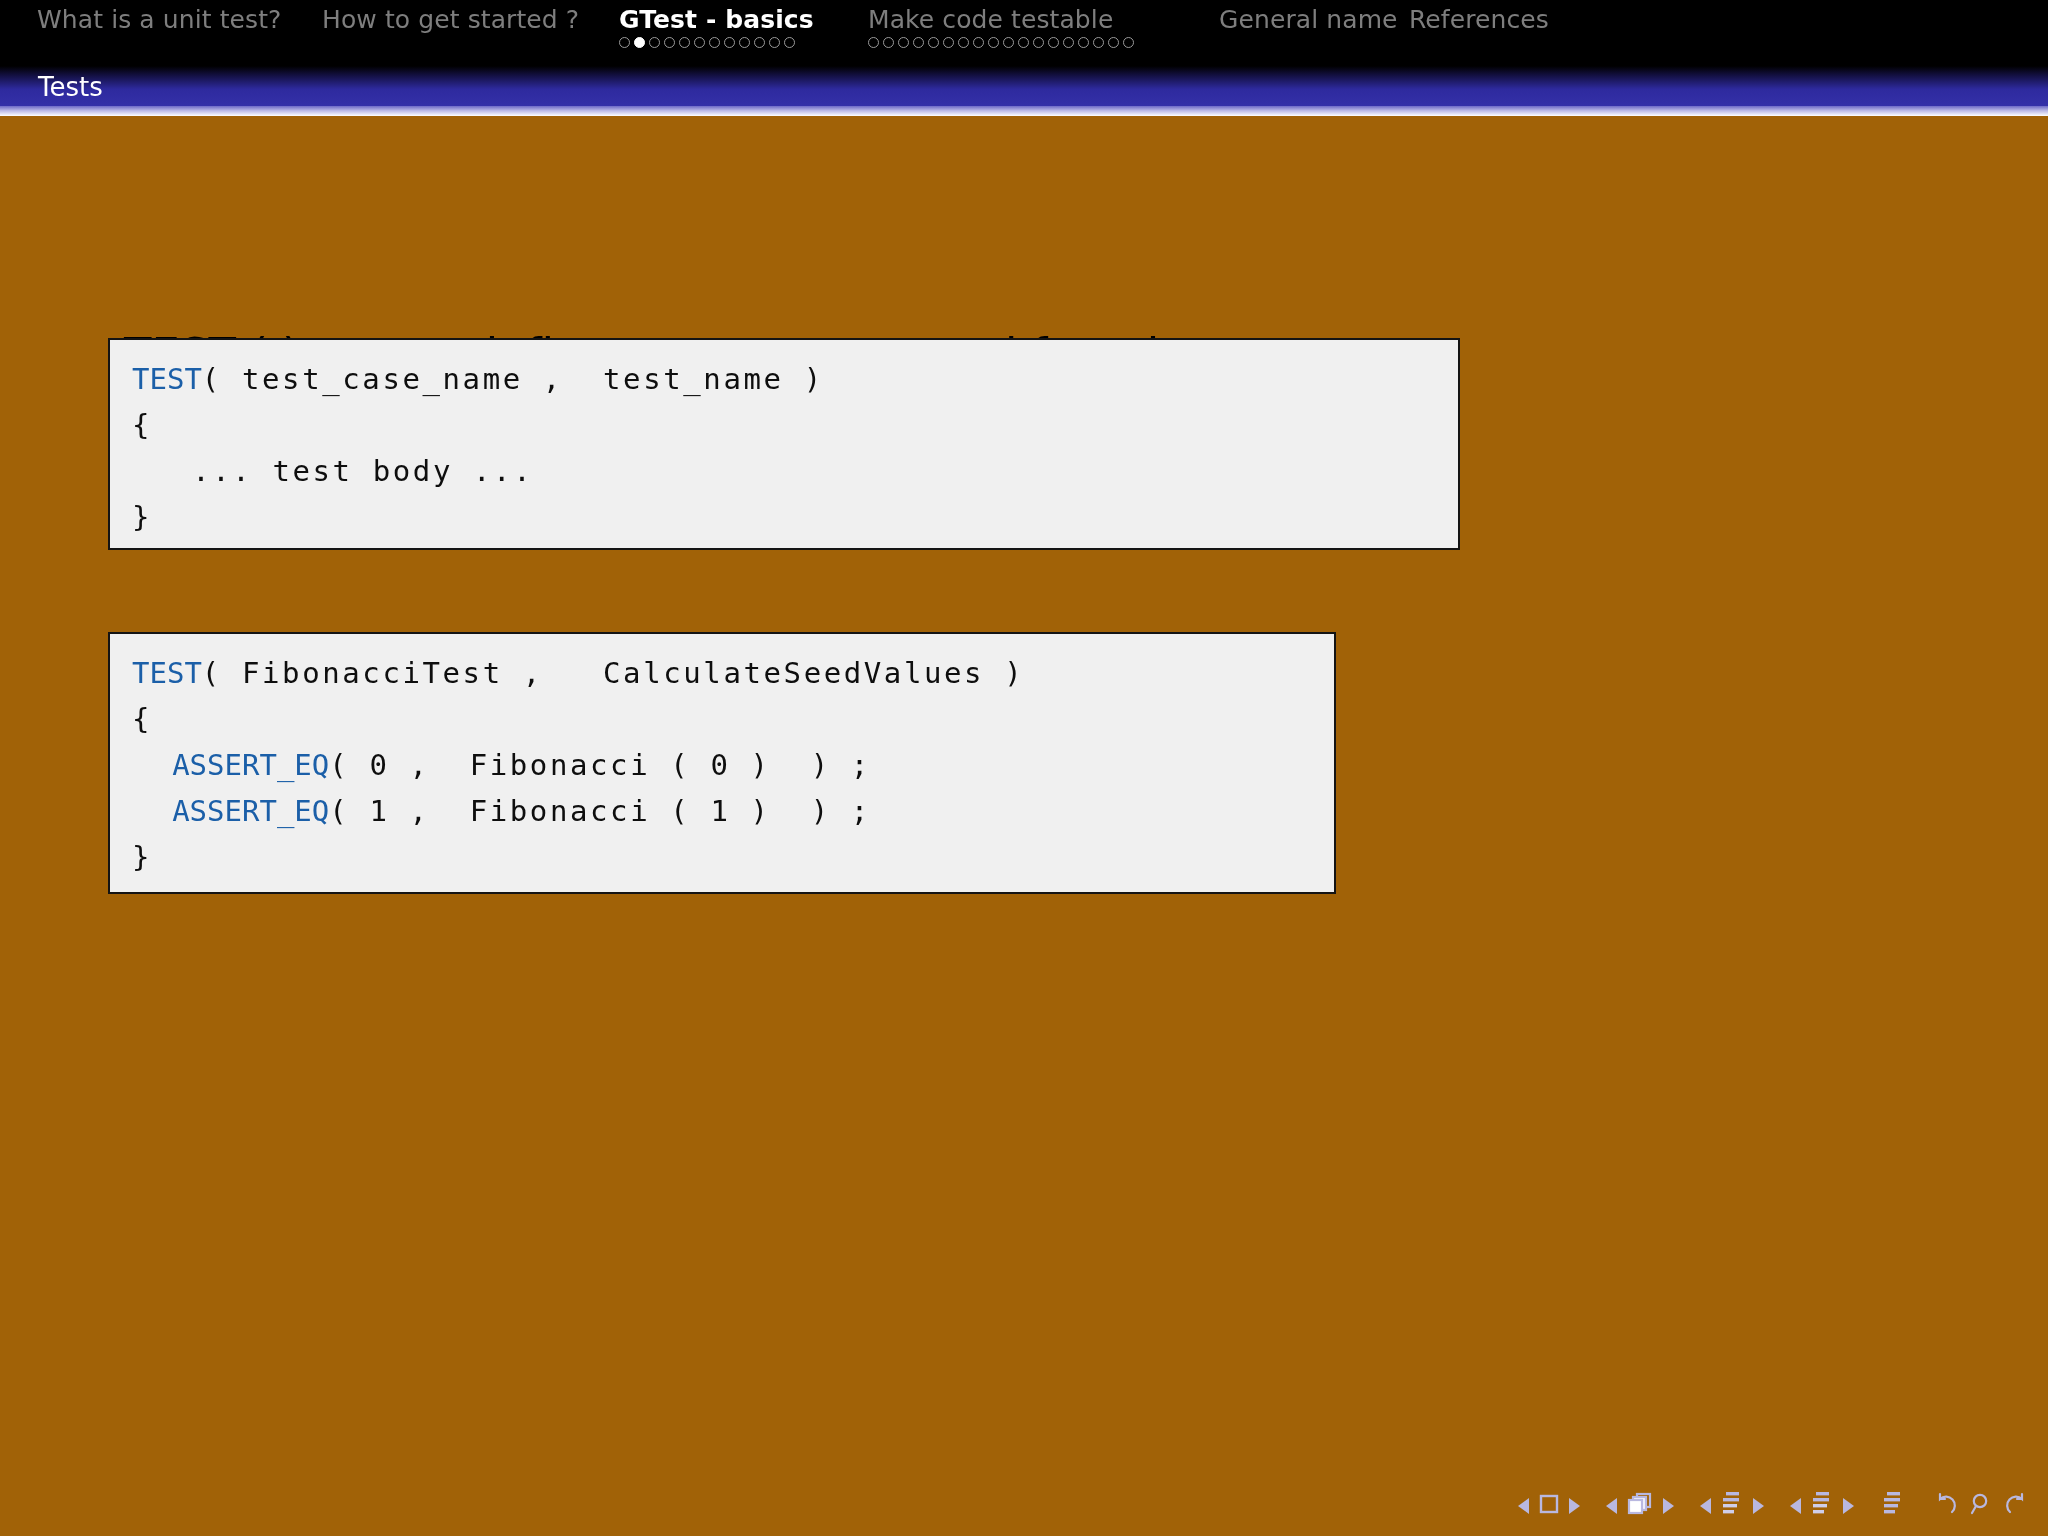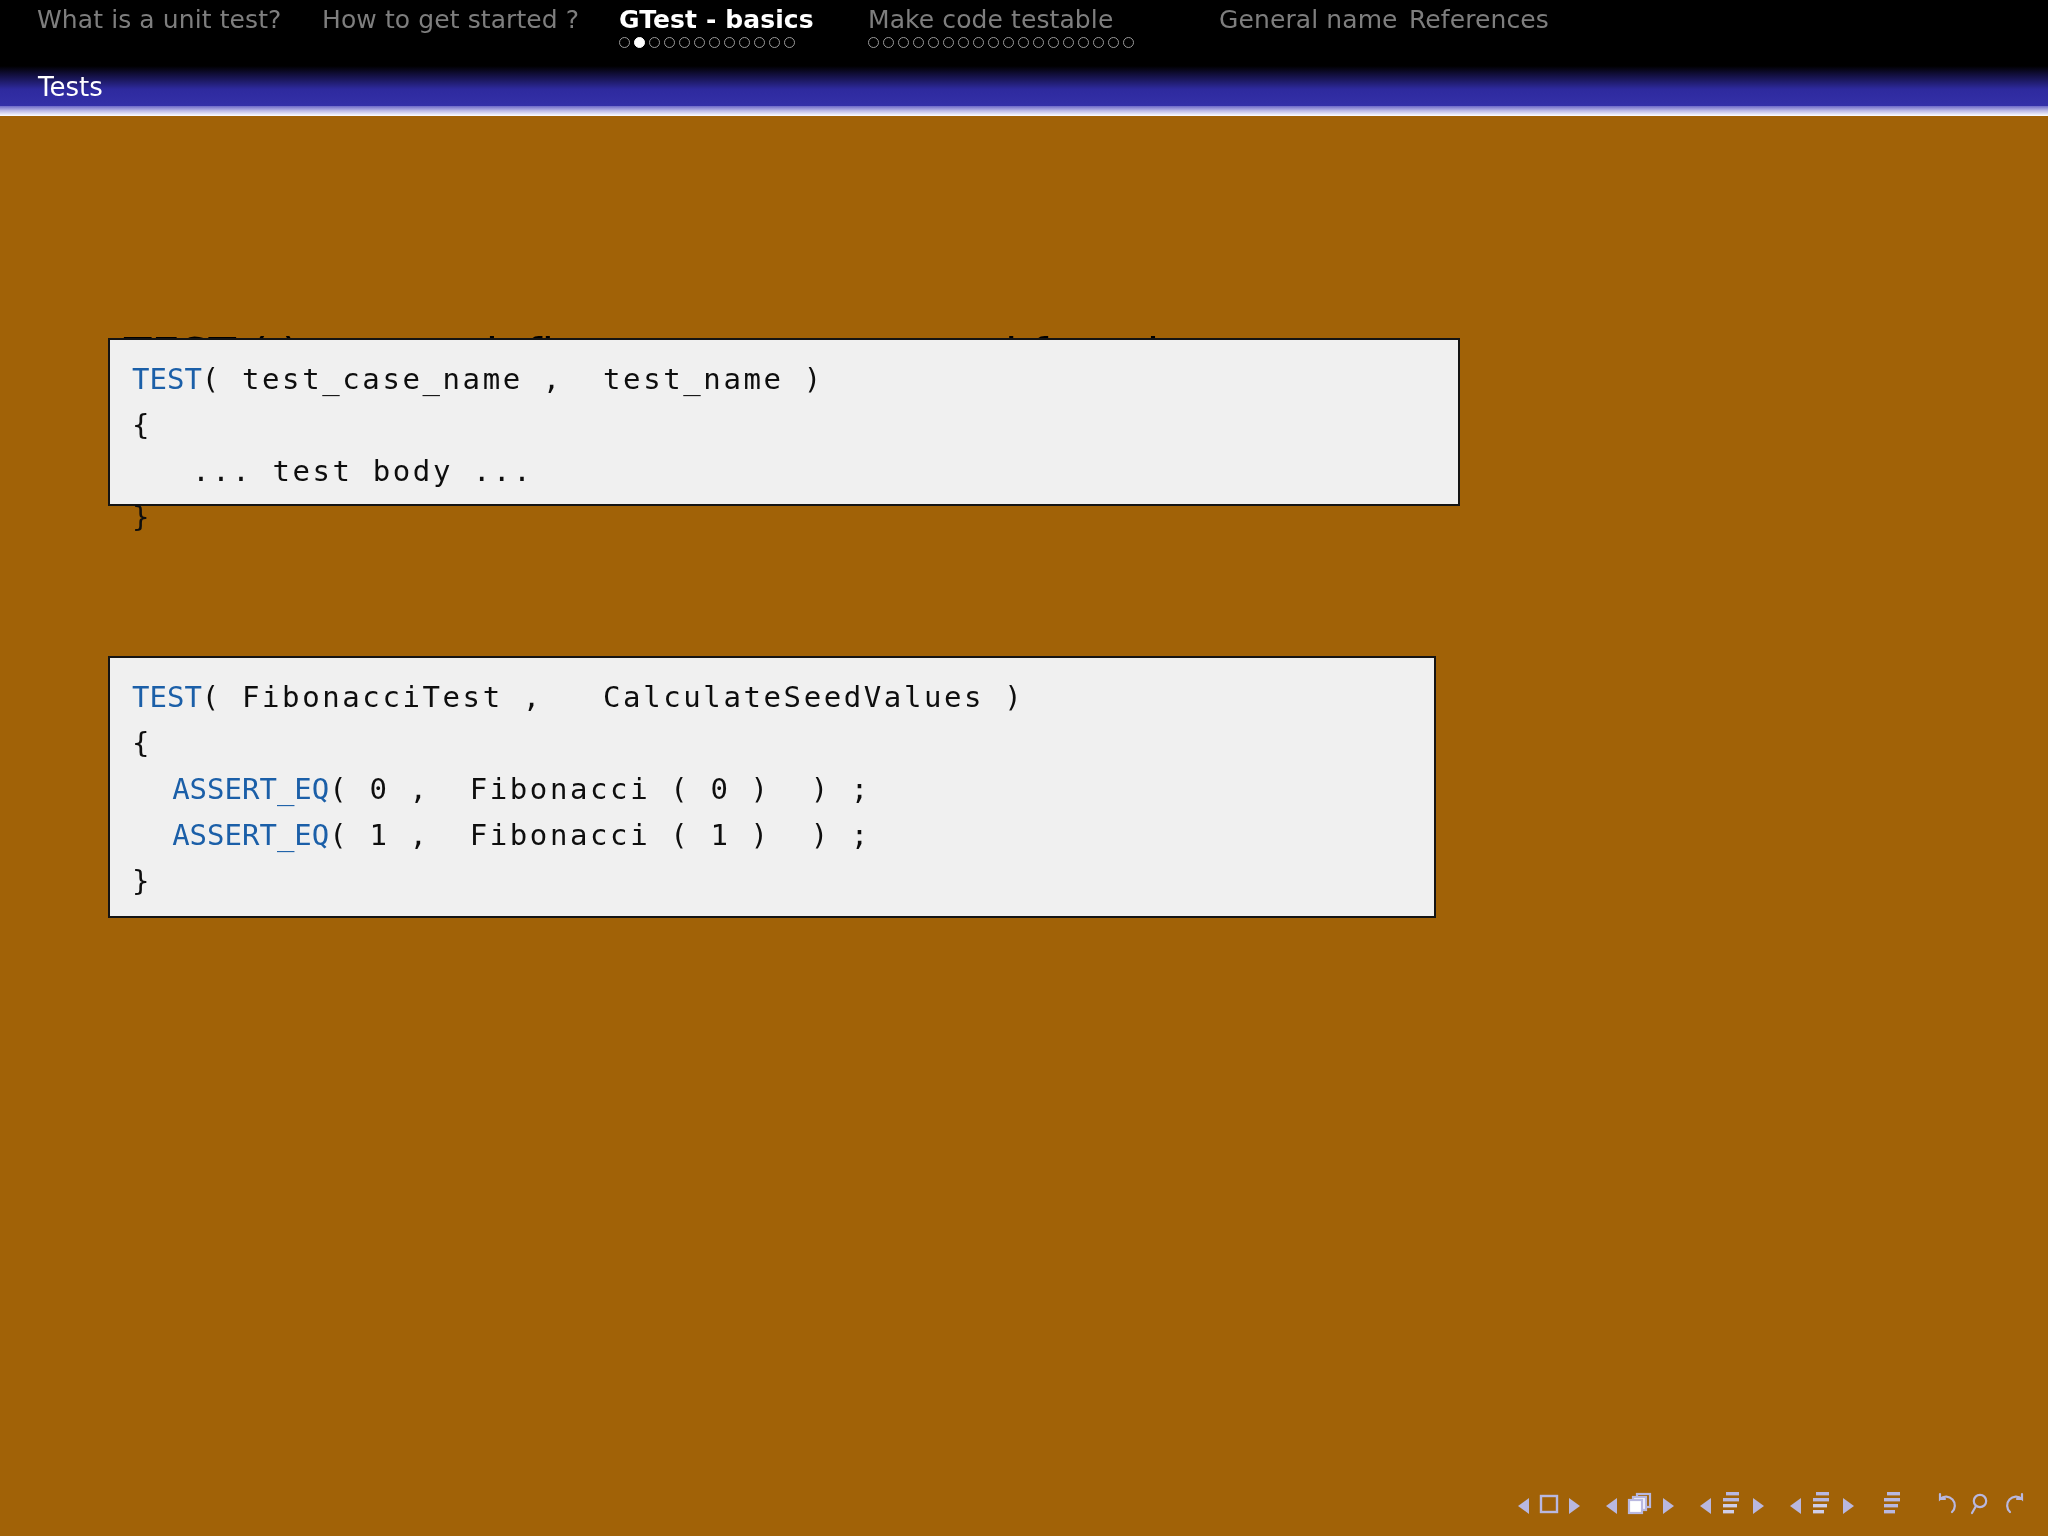--- a/index.html
+++ b/index.html
@@ -129,22 +129,22 @@
     white-space: nowrap;
     transform: translateY(-50%);
   }
 
   .codebox {
     position: absolute;
     background: #f0f0f0;
     border: 2px solid #141414;
     padding: 16px 22px 18px 22px;
   }
-  .codebox-1 { left: 108px; top: 338px; width: 1352px; height: 168px; }
-  .codebox-2 { left: 108px; top: 656px; width: 1328px; height: 262px; }
+  .codebox-1 { left: 108px; top: 338px; width: 1352px; height: 212px; }
+  .codebox-2 { left: 108px; top: 632px; width: 1228px; height: 262px; }
 
   .codeline {
     font-family: "DejaVu Sans Mono", monospace;
     font-size: 29px;
     line-height: 46px;
     color: #0e0e0e;
     white-space: pre;
     letter-spacing: 2.6px;
   }
   .kw {

